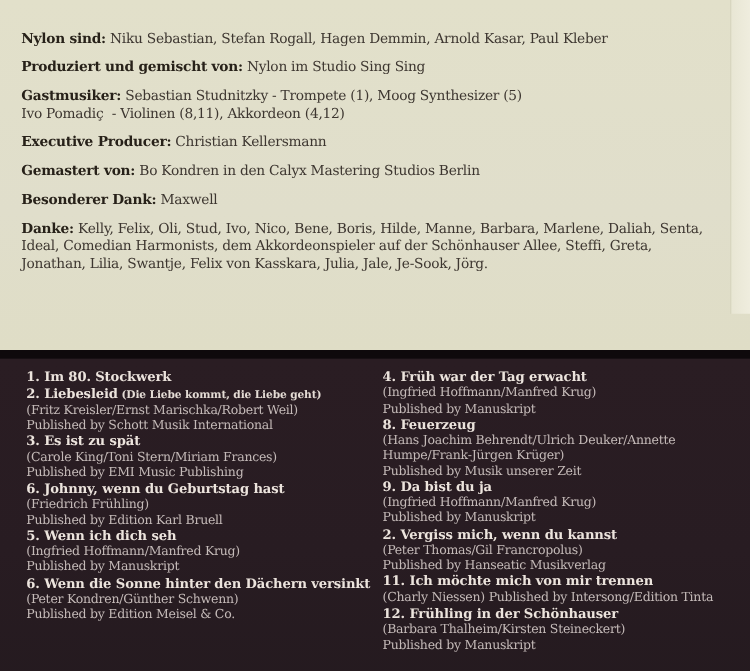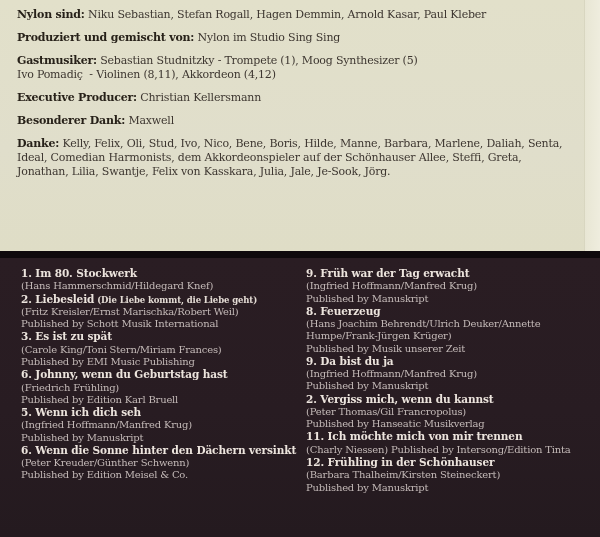--- a/index.html
+++ b/index.html
@@ -11,23 +11,23 @@
   }
   .page {
     position: relative;
     width: 600px; height: 537px;
   }
 
   
   .credits-section {
     position: relative;
     box-sizing: border-box;
-    width: 600px; height: 251px;
+    width: 600px; height: 280px;
     background: linear-gradient(180deg, #e2e0ca 0%, #e0decb 60%, #dfddc6 100%);
-    padding: 8px 30px 0 17px;
+    padding: 24px 30px 0 17px;
     overflow: hidden;
   }
   .scan-strip {
     position: absolute;
     top: 0; right: 0;
     width: 15px; height: 251px;
     background: linear-gradient(90deg, #e8e6d4 0%, #efedde 100%);
     border-left: 1px solid #d8d6c0;
   }
   .credit-item {
@@ -101,37 +101,40 @@
     <p class="credit-item">
       <span class="credit-label">Gastmusiker:</span>
       <span class="credit-text">Sebastian Studnitzky - Trompete (1), Moog Synthesizer (5)
 Ivo Pomadiç  - Violinen (8,11), Akkordeon (4,12)</span>
     </p>
     <p class="credit-item">
       <span class="credit-label">Executive Producer:</span>
       <span class="credit-text">Christian Kellersmann</span>
     </p>
     <p class="credit-item">
+      <span class="credit-label">Gemastert von:</span>
+      <span class="credit-text">Bo Kondren in den Calyx Mastering Studios Berlin</span>
+    </p>
+    <p class="credit-item">
       <span class="credit-label">Besonderer Dank:</span>
       <span class="credit-text">Maxwell</span>
     </p>
     <p class="credit-item">
       <span class="credit-label">Danke:</span>
       <span class="credit-text">Kelly, Felix, Oli, Stud, Ivo, Nico, Bene, Boris, Hilde, Manne, Barbara, Marlene, Daliah, Senta, Ideal, Comedian Harmonists, dem Akkordeonspieler auf der Schönhauser Allee, Steffi, Greta, Jonathan, Lilia, Swantje, Felix von Kasskara, Julia, Jale, Je-Sook, Jörg.</span>
     </p>
   </div>
 
   <div class="fold-shadow"></div>
 
   <div class="tracklist-section">
 
     <div class="track-column-left">
       <div class="track">
         <div class="track-title"><span>1. Im 80. Stockwerk</span><span class="track-subtitle"></span></div>
-        <div class="track-credit">(Hans Hammerschmid/Hildegard Knef)</div>
       </div>
       <div class="track">
         <div class="track-title"><span>2. Liebesleid</span><span class="track-subtitle"> (Die Liebe kommt, die Liebe geht)</span></div>
         <div class="track-credit">(Fritz Kreisler/Ernst Marischka/Robert Weil)</div>
         <div class="track-published">Published by Schott Musik International</div>
       </div>
       <div class="track">
         <div class="track-title"><span>3. Es ist zu spät</span><span class="track-subtitle"></span></div>
         <div class="track-credit">(Carole King/Toni Stern/Miriam Frances)</div>
         <div class="track-published">Published by EMI Music Publishing</div>
@@ -141,28 +144,28 @@
         <div class="track-credit">(Friedrich Frühling)</div>
         <div class="track-published">Published by Edition Karl Bruell</div>
       </div>
       <div class="track">
         <div class="track-title"><span>5. Wenn ich dich seh</span><span class="track-subtitle"></span></div>
         <div class="track-credit">(Ingfried Hoffmann/Manfred Krug)</div>
         <div class="track-published">Published by Manuskript</div>
       </div>
       <div class="track">
         <div class="track-title"><span>6. Wenn die Sonne hinter den Dächern versinkt</span><span class="track-subtitle"></span></div>
-        <div class="track-credit">(Peter Kreuder/Günther Schwenn)</div>
+        <div class="track-credit">(Peter Kondren/Günther Schwenn)</div>
         <div class="track-published">Published by Edition Meisel &amp; Co.</div>
       </div>
     </div>
 
     <div class="track-column-right">
       <div class="track">
-        <div class="track-title"><span>9. Früh war der Tag erwacht</span><span class="track-subtitle"></span></div>
+        <div class="track-title"><span>4. Früh war der Tag erwacht</span><span class="track-subtitle"></span></div>
         <div class="track-credit">(Ingfried Hoffmann/Manfred Krug)</div>
         <div class="track-published">Published by Manuskript</div>
       </div>
       <div class="track">
         <div class="track-title"><span>8. Feuerzeug</span><span class="track-subtitle"></span></div>
         <div class="track-credit">(Hans Joachim Behrendt/Ulrich Deuker/Annette
 Humpe/Frank-Jürgen Krüger)</div>
         <div class="track-published">Published by Musik unserer Zeit</div>
       </div>
       <div class="track">

